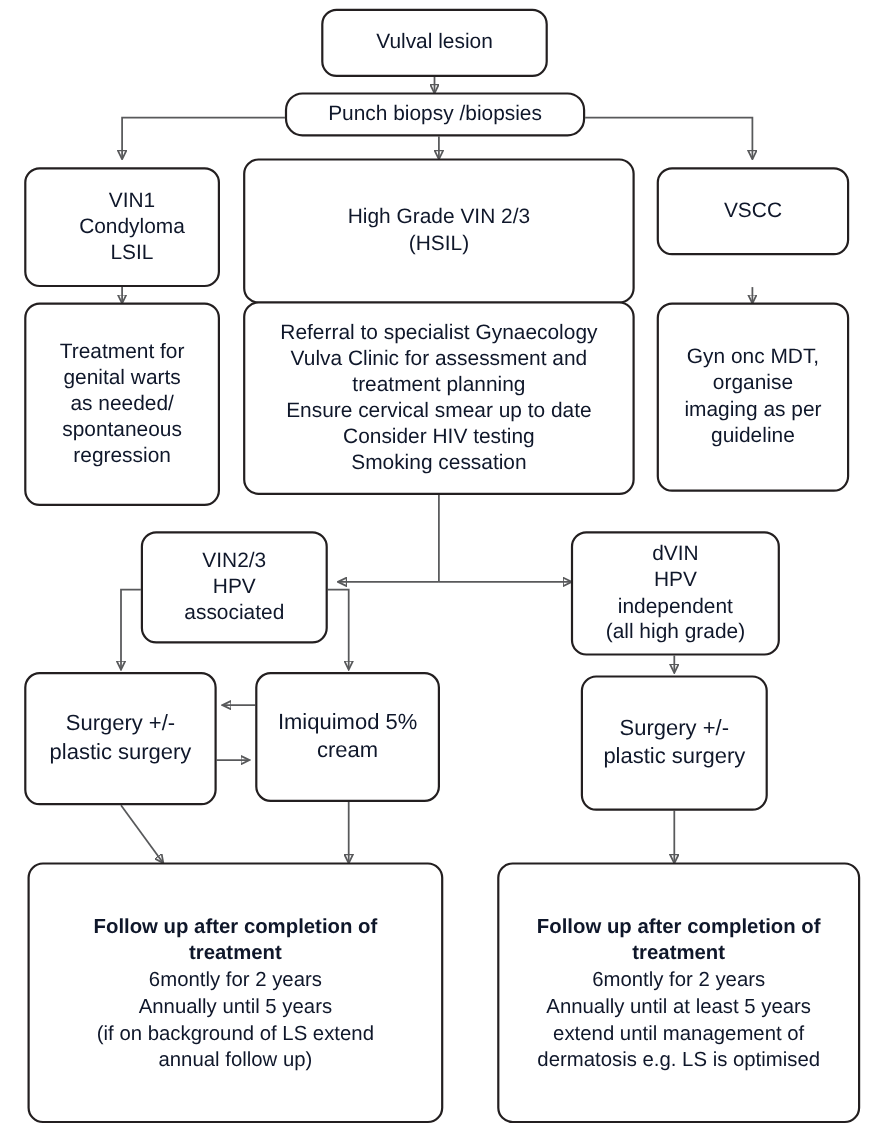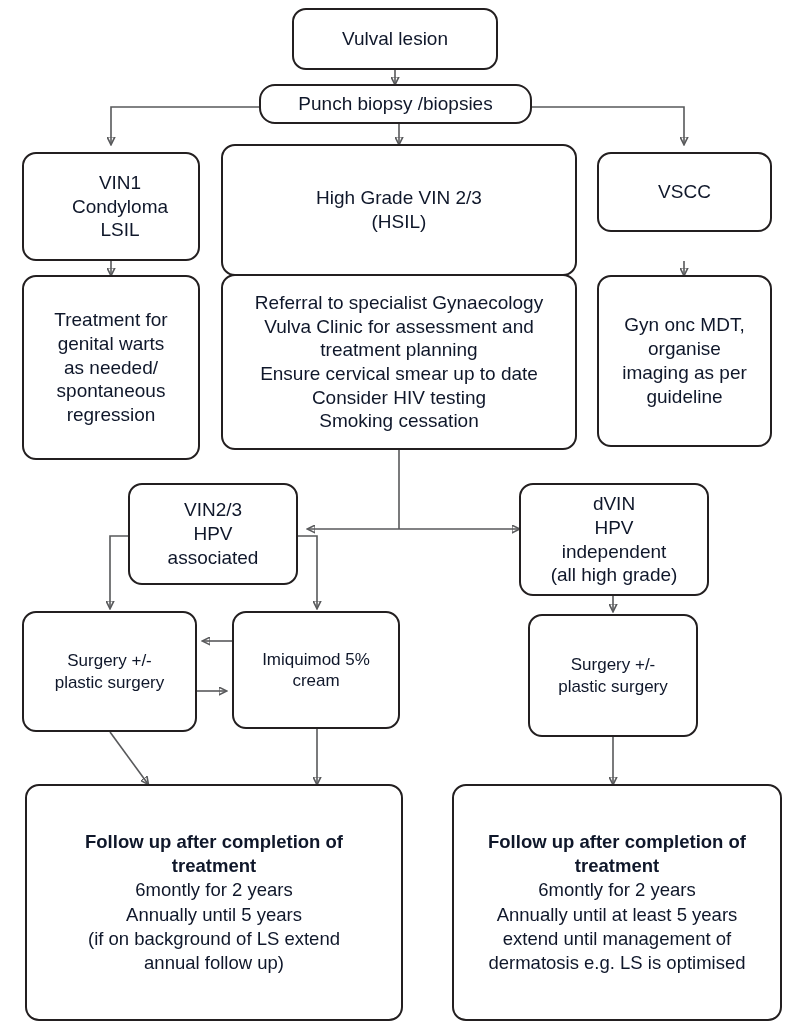--- a/index.html
+++ b/index.html
@@ -31,21 +31,21 @@
   }
   .node .lbl {
     display: block;
     width: 100%;
     padding: 0 6px;
     box-sizing: border-box;
     white-space: pre-line;
     line-height: 1.26;
     font-size: 19px;
   }
-  .node.small .lbl { font-size: 17px; }
+  .node.small .lbl { font-size: 20px; }
   .node.dense .lbl { font-size: 19px; line-height: 1.24; }
   .node.followup .lbl { font-size: 18.5px; line-height: 1.3; }
   svg.links {
     position: absolute;
     left: 0;
     top: 0;
     width: 797px;
     height: 1029px;
     z-index: 1;
     overflow: visible;

